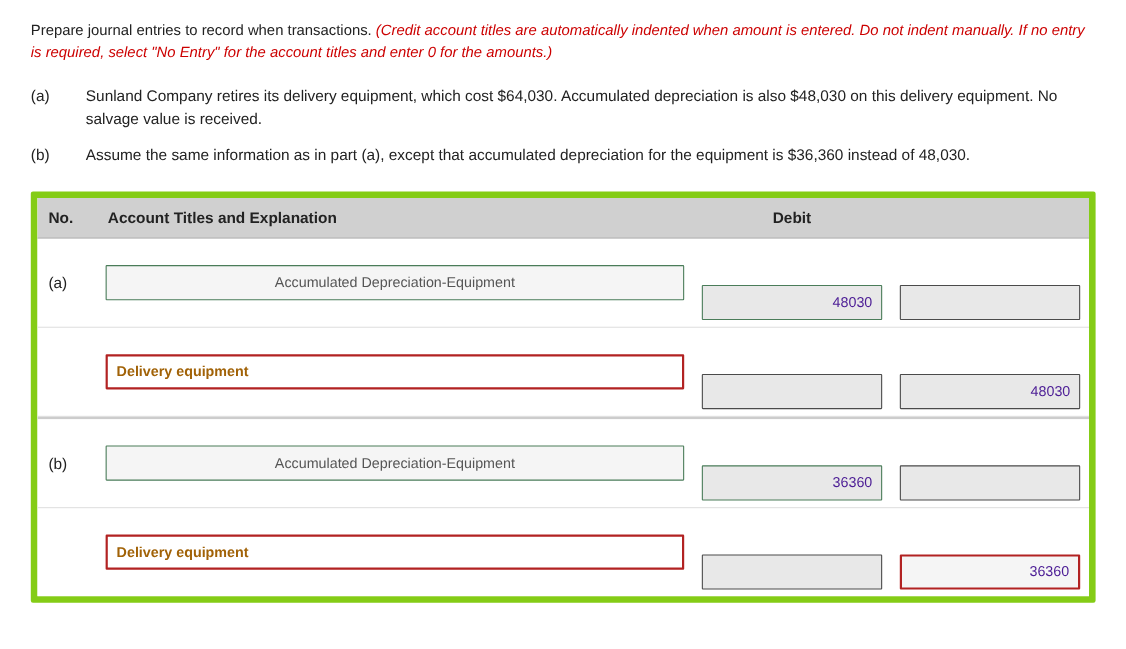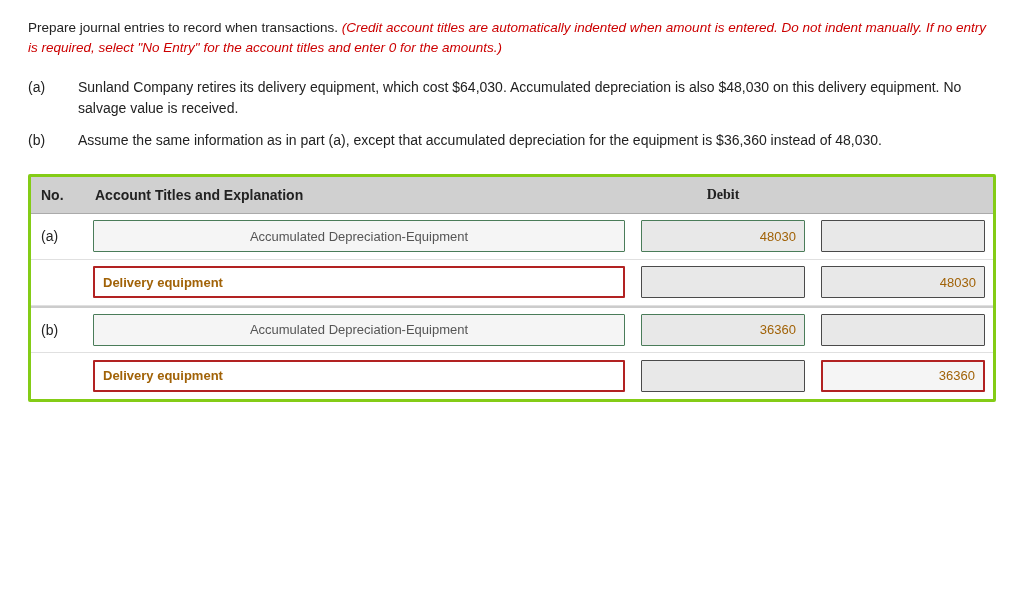--- a/index.html
+++ b/index.html
@@ -31,40 +31,39 @@
     .problem-label {
       min-width: 36px;
       font-weight: normal;
       color: #222;
     }
     .problem-text {
       flex: 1;
     }
     .table-section {
       margin-top: 22px;
-      border: 3px solid #84cc16;
+      border: 6px solid #84cc16;
       border-radius: 2px;
       overflow: hidden;
     }
     .table-header {
       display: grid;
       grid-template-columns: 54px 1fr 180px 180px;
       background: #d0d0d0;
       border-bottom: 1px solid #aaa;
       padding: 8px 0;
       font-weight: bold;
       font-size: 14px;
     }
     .table-header .col {
       padding: 2px 10px;
     }
     .table-header .col-debit,
     .table-header .col-credit {
       text-align: center;
-      font-family: Liberation Serif, serif;
     }
     .table-body {
       background: #fff;
     }
     .entry-row {
       display: grid;
       grid-template-columns: 54px 1fr 180px 180px;
       align-items: center;
       border-bottom: 1px solid #e0e0e0;
       min-height: 46px;
@@ -111,24 +110,25 @@
       padding: 0 8px;
       text-align: center;
     }
     .amount-input {
       width: 100%;
       height: 32px;
       border: 1.5px solid #4a4a4a;
       background: #e8e8e8;
       padding: 0 8px;
       font-size: 13px;
-      color: #a16207;
+      color: #4c1d95;
       text-align: right;
       outline: none;
       border-radius: 1px;
+      margin-top: 36px;
     }
     .amount-input.red-border {
       border: 2px solid #b22222;
       background: #f5f5f5;
     }
     .amount-input.green-border {
       border-color: #4a7c59;
       background: #e8e8e8;
     }
   </style>

